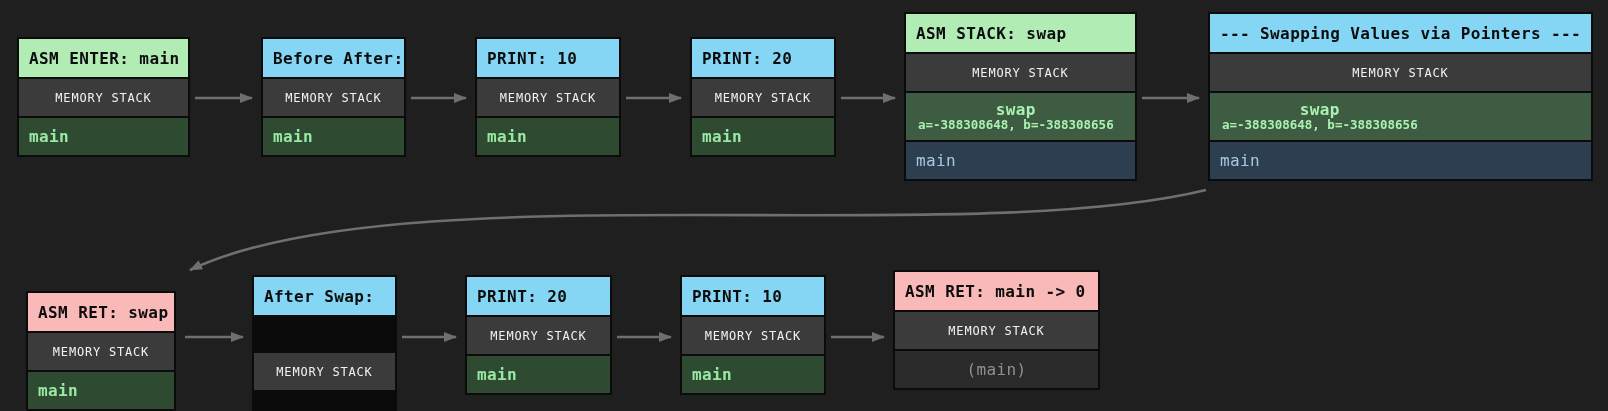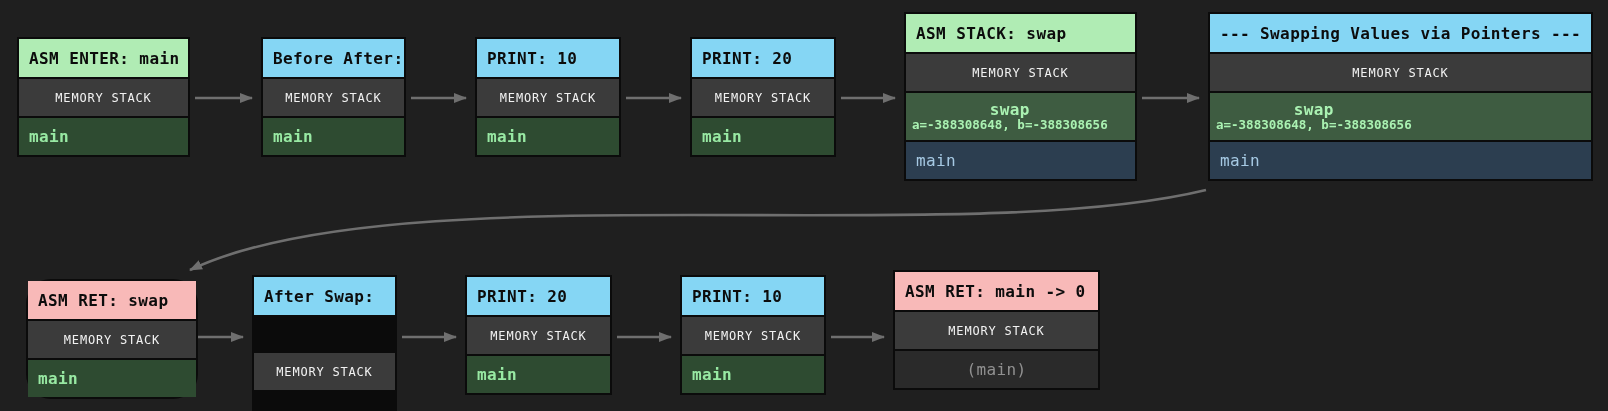--- a/index.html
+++ b/index.html
@@ -54,21 +54,21 @@
     justify-content: center;
   }
   .frame {
     height: 39px;
     font-weight: bold;
     font-size: 16px;
     letter-spacing: 0.4px;
     padding: 12px 10px;
     justify-content: flex-start;
   }
-  .frame.tall { height: 49px; padding: 0 6px; }
+  .frame.tall { height: 49px; padding: 0 12px; }
   .frame.green  { background: #2e4b31; color: #98e9a3; }
   .frame.active { background: #3e5c41; color: #aaf2b2; }
   .frame.blue   { background: #2c3e50; color: #a6c9e3; font-weight: normal; }
   .frame.empty  { background: #2a2a2a; color: #909090; font-weight: normal; justify-content: center; }
   .swapblock { display: inline-block; text-align: center; line-height: 1.1; }
   .swapblock .fname { font-size: 16px; }
   .swapblock .fsub  { font-size: 12.5px; letter-spacing: 0; }
 </style>
 </head>
 <body>
@@ -141,21 +141,21 @@
         <div class="cell frame active tall">
           <div class="swapblock">
             <div class="fname">swap</div>
             <div class="fsub">a=-388308648, b=-388308656</div>
           </div>
         </div>
         <div class="cell frame blue">
           <span>main</span>
         </div>
       </div>
-      <div class="node" style="left: 26px; top: 279px; width: 172px; border-radius: 25px;">
+      <div class="node" style="left: 26px; top: 291px; width: 150px;">
         <div class="cell hdr" style="background: rgb(248, 185, 184);">ASM RET: swap</div>
         <div class="cell stack">MEMORY STACK</div>
         <div class="cell frame green">
           <span>main</span>
         </div>
       </div>
       <div class="node" style="left: 252px; top: 275px; width: 145px; gap: 36px;">
         <div class="cell hdr" style="background: rgb(133, 214, 244);">After Swap:</div>
         <div class="cell stack">MEMORY STACK</div>
         <div class="cell frame green">

